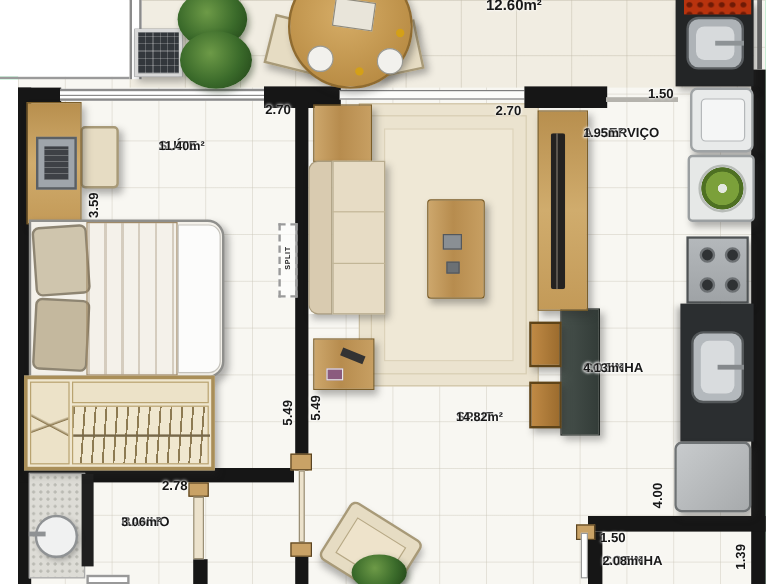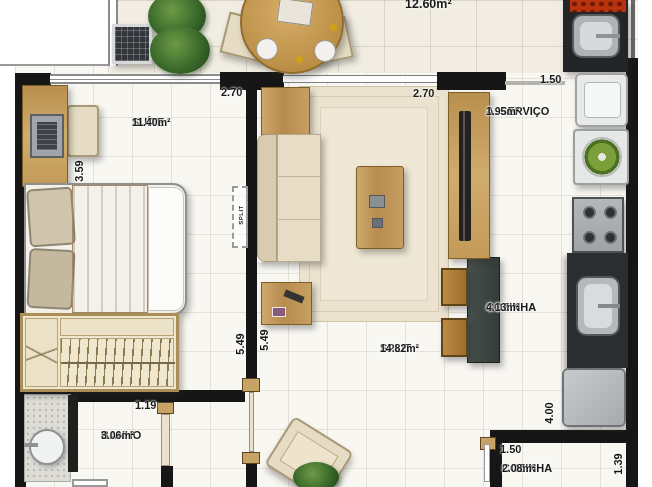--- a/index.html
+++ b/index.html
@@ -184,21 +184,21 @@
   <div style="left:68px;top:395px;width:10px;height:77px;background:#1f1f1f;z-index:7;"></div>
   <div style="left:72px;top:479px;width:36px;height:8px;background:#fff;border:2px solid #999;z-index:7;"></div>
 
   <div class="dim" style="left:405px;top:-3px;font-size:12.5px;">12.60m²</div>
   <div class="dim" style="left:221px;top:86px;">2.70</div>
   <div class="dim" style="left:413px;top:87px;">2.70</div>
   <div class="dim" style="left:540px;top:73px;">1.50</div>
   <div class="dim vdim" style="left:62px;top:165px;">3.59</div>
   <div class="dim vdim" style="left:223px;top:338px;">5.49</div>
   <div class="dim vdim" style="left:247px;top:334px;">5.49</div>
-  <div class="dim" style="left:135px;top:399px;">1.19</div>
+  <div class="dim" style="left:135px;top:399px;">2.78</div>
   <div class="dim vdim" style="left:532px;top:407px;">4.00</div>
   <div class="dim" style="left:500px;top:443px;">1.50</div>
   <div class="dim vdim" style="left:601px;top:458px;">1.39</div>
   <div class="tiny vdim" style="left:224px;top:212px;width:34px;">SPLIT</div>
 
   <div class="room-lbl" style="left:132px;top:116px;width:72px;">
     <div class="rname">SUÍTE</div>
     <div class="rarea">11.40m²</div>
   </div>
   <div class="room-lbl" style="left:380px;top:342px;width:76px;">

